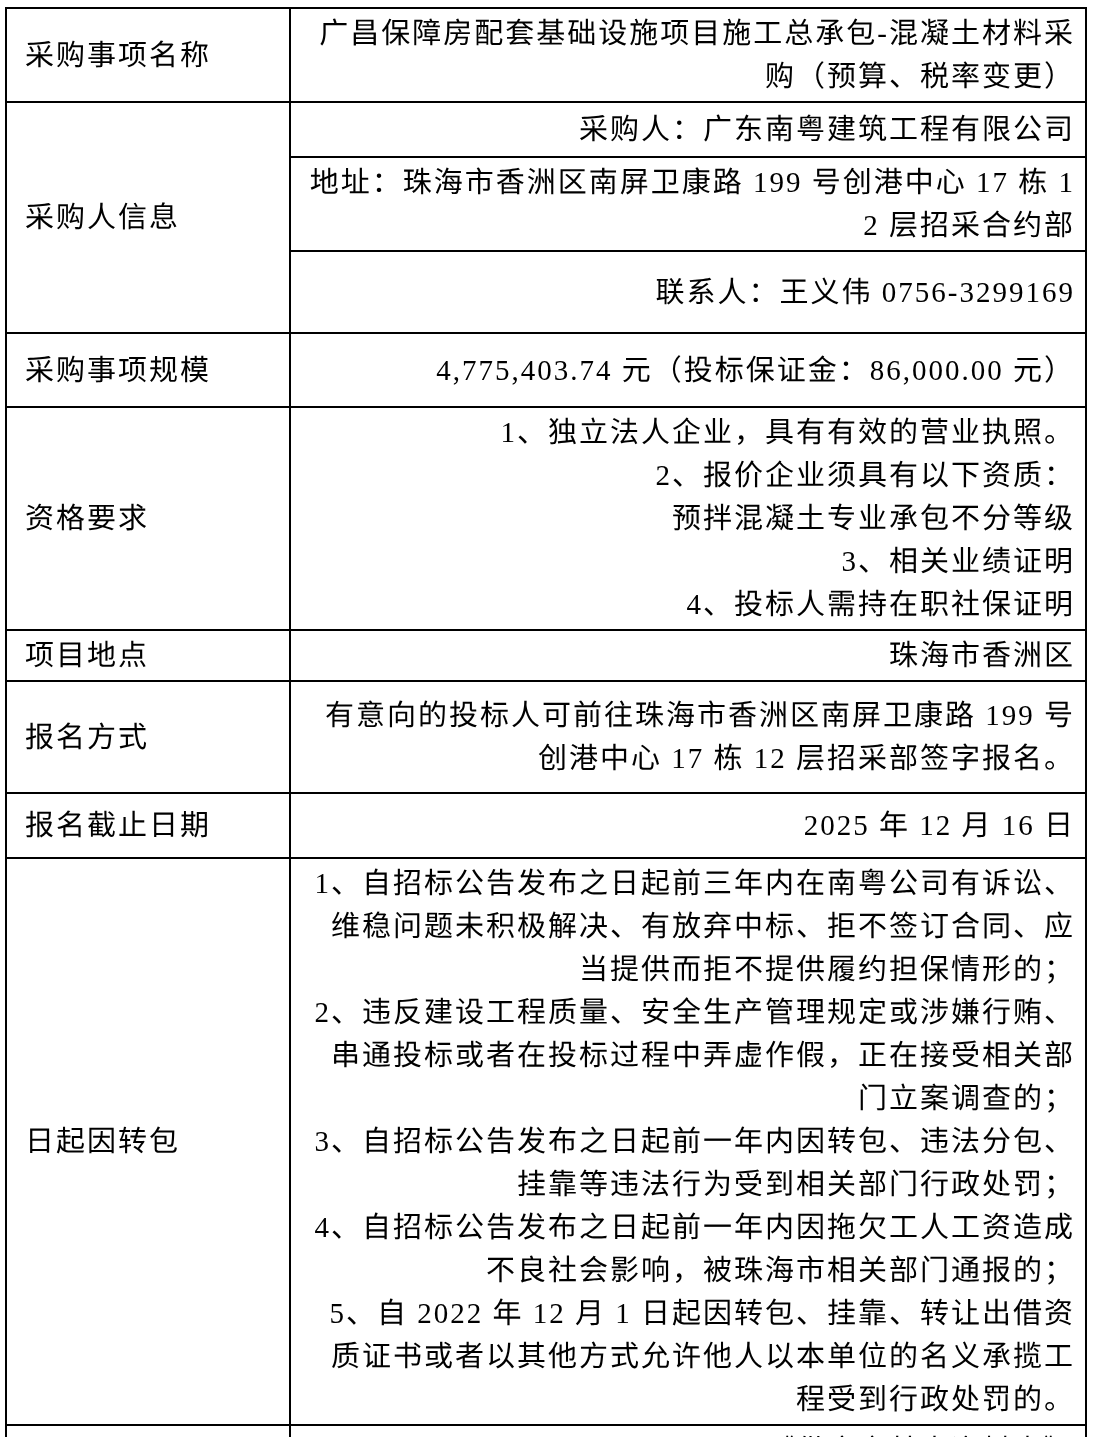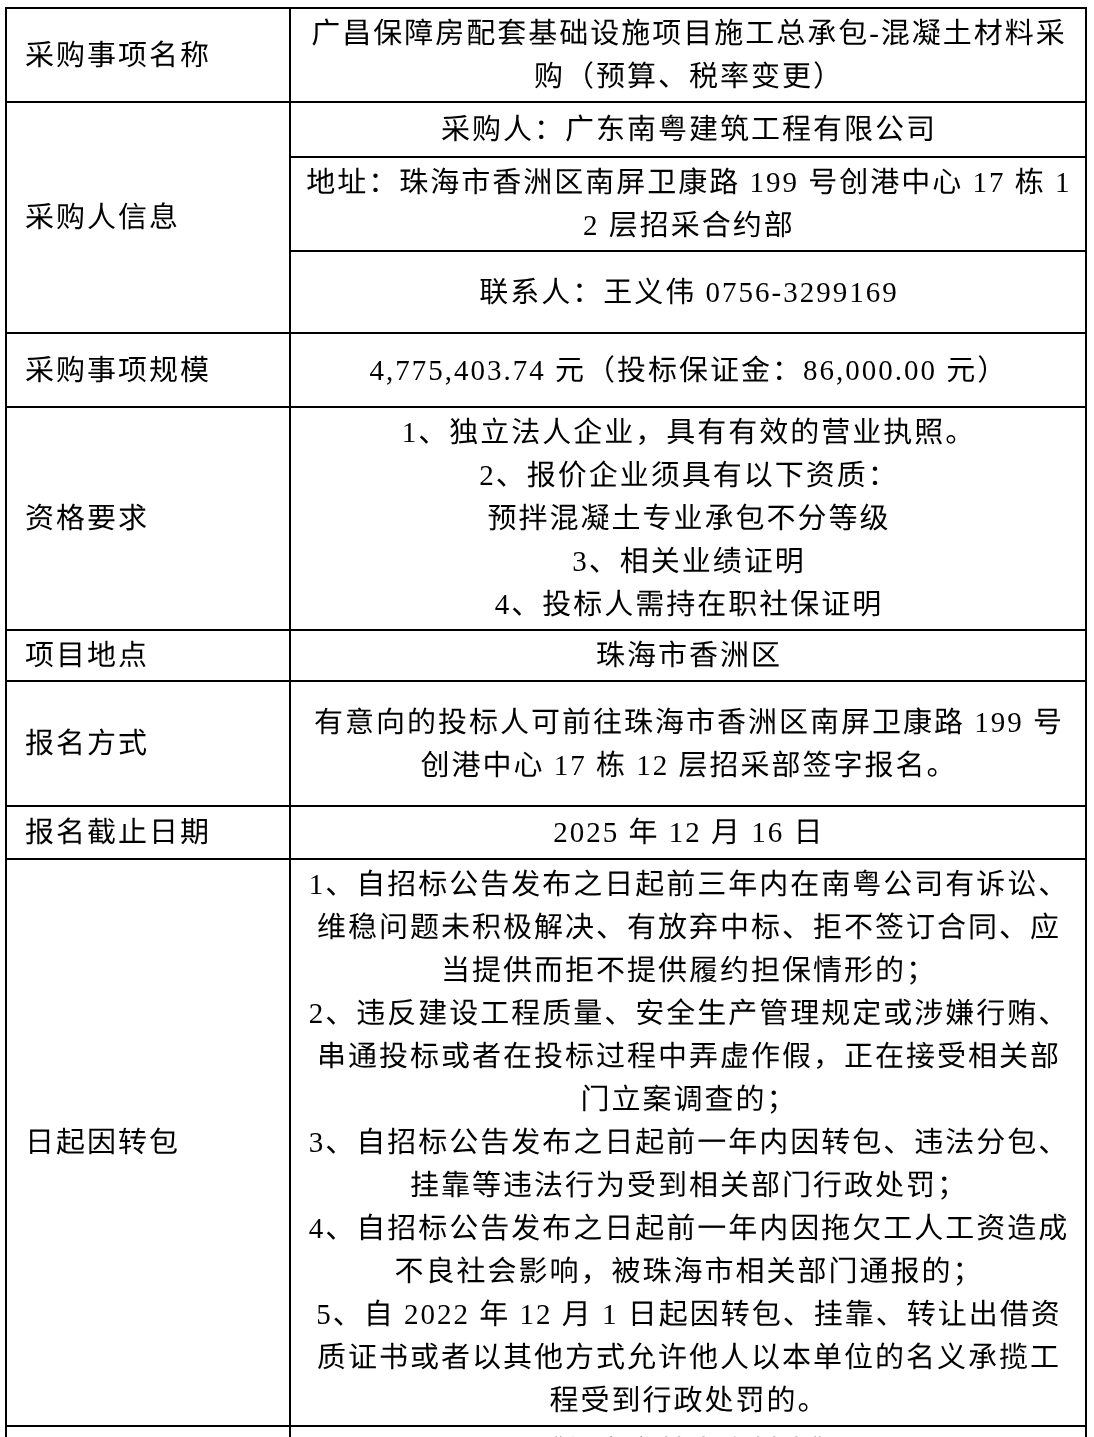--- a/index.html
+++ b/index.html
@@ -28,36 +28,36 @@
     letter-spacing: 2px;
     line-height: 43px;
     vertical-align: middle;
     overflow: hidden;
   }
   td.label-cell {
     width: 246px;
     padding: 2px 18px;
   }
   td.content-cell {
-    text-align: center;
+    text-align: right;
     padding: 3px 10px 3px 12px;
     white-space: pre-line;
     word-break: break-all;
     line-break: strict;
   }
   
   tr.r-name        { height: 84px;  }
   tr.r-purchaser   { height: 55px;  }
   tr.r-address     { height: 90px; margin-left: 22px;  }
   tr.r-contact     { height: 82px;  }
   tr.r-scale       { height: 74px;  }
   tr.r-qual        { height: 215px; }
   tr.r-location    { height: 50px;  }
-  tr.r-signup      { height: 125px; border-radius: 18px;  }
-  tr.r-deadline    { height: 53px;  }
+  tr.r-signup      { height: 112px; border-radius: 18px;  }
+  tr.r-deadline    { height: 65px;  }
   tr.r-reject      { height: 554px; }
   tr.r-attachments { height: 91px;  }
 </style>
 </head>
 <body>
 
 <table class="doc-table">
   <tbody>
     <tr class="r-name">
       <td class="label-cell">采购事项名称</td>

